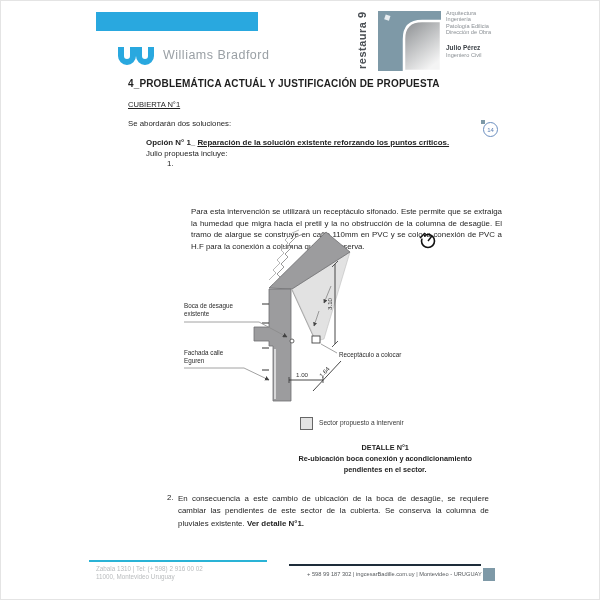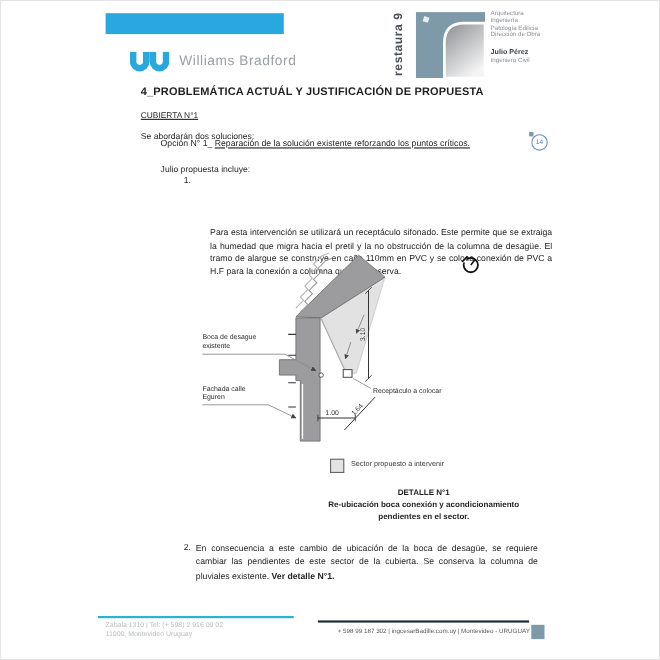--- a/index.html
+++ b/index.html
@@ -18,21 +18,21 @@
   .svc{left:445px;top:9px;font-size:5.6px;line-height:6.4px;color:#8a8f94;}
   .person{left:445px;top:43px;font-size:6.5px;font-weight:bold;color:#3a3f45;}
   .role{left:445px;top:51px;font-size:5.6px;color:#8a8f94;}
   
   .doc-title{left:127px;top:77px;font-size:10px;font-weight:bold;letter-spacing:0.15px;}
   .section-h{left:127px;top:99px;font-size:7.6px;font-weight:normal;text-decoration:underline;}
   .intro{left:127px;top:118px;font-size:7.8px;}
   .badge{left:482px;top:121px;width:13px;height:13px;border:1px solid #6c8fc0;border-radius:50%;
          color:#5b7fb4;font-size:6px;display:flex;align-items:center;justify-content:center;}
   .badge-sq{left:480px;top:119px;width:4px;height:4px;background:#7e99a7;}
-  .option-h{left:145px;top:125px;font-size:7.9px;font-weight:normal;width:345px;}
+  .option-h{left:145px;top:137px;font-size:7.9px;font-weight:bold;width:345px;}
   .option-h .u{text-decoration:underline;}
   .option-intro{left:145px;top:148px;font-size:7.8px;}
   .li-num1{left:166px;top:158px;font-size:7.9px;}
   .li-lead{left:177px;top:158px;font-size:7.9px;}
   .li-lead b{font-weight:bold;}
   .para1{left:190px;top:169px;width:311px;font-size:7.9px;line-height:11.5px;text-align:justify;margin-top:36px;}
   .li-num2{left:166px;top:492px;font-size:7.9px;}
   .para2{left:177px;top:492px;width:311px;font-size:7.9px;line-height:12.3px;text-align:justify;}
   .para2 b{font-weight:bold;}
   

